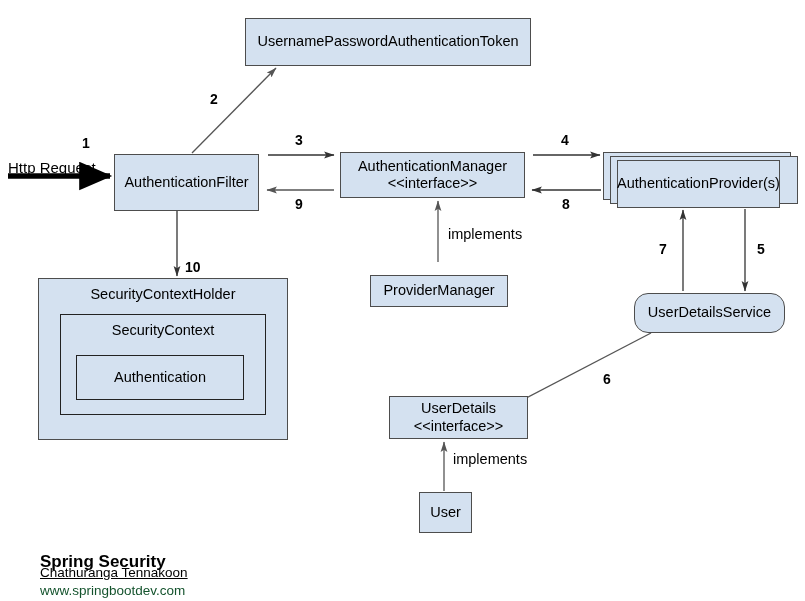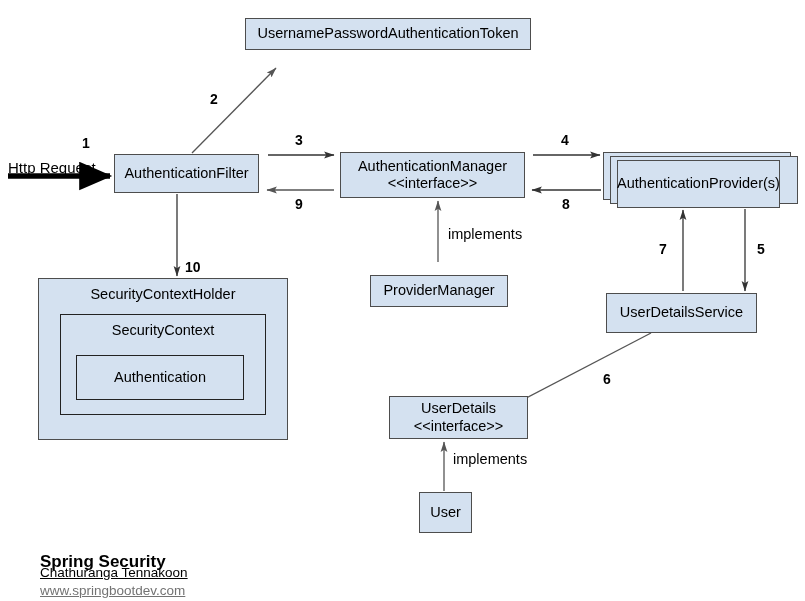--- a/index.html
+++ b/index.html
@@ -79,22 +79,21 @@
   .caption-author {
     position: absolute;
     font-size: 13.5px;
     color: #000000;
     white-space: nowrap;
     z-index: 8;
   }
   .caption-link {
     position: absolute;
     font-size: 13.5px;
-    color: #737373;
-    text-decoration: underline;
+    color: #14532d;
     white-space: nowrap;
     z-index: 8;
     cursor: pointer;
   }
   .http-label {
     position: absolute;
     font-size: 15px;
     color: #000000;
     white-space: nowrap;
     z-index: 8;
@@ -136,34 +135,34 @@
 
     <line x1="745" y1="209" x2="745" y2="291" stroke="#333333" stroke-width="1.3" marker-end="url(#arrow-thin)"></line>
 
     <line x1="683" y1="291" x2="683" y2="210" stroke="#333333" stroke-width="1.3" marker-end="url(#arrow-thin)"></line>
 
     <line x1="505" y1="409" x2="651" y2="333" stroke="#555555" stroke-width="1.3"></line>
 
     <line x1="444" y1="491" x2="444" y2="442" stroke="#555555" stroke-width="1.3" marker-end="url(#arrow-thin-gray)"></line>
   </svg>
 
-  <div class="node" style="left:245px; top:18px; width:286px; height:32px;">UsernamePasswordAuthenticationToken</div>
-
-  <div class="node" style="left:114px; top:154px; width:145px; height:39px;">AuthenticationFilter</div>
+  <div class="node" style="left:245px; top:18px; width:286px; height:48px;">UsernamePasswordAuthenticationToken</div>
+
+  <div class="node" style="left:114px; top:154px; width:145px; height:57px;">AuthenticationFilter</div>
 
   <div class="node" style="left:340px; top:152px; width:185px; height:46px;">AuthenticationManager
 &lt;&lt;interface&gt;&gt;</div>
 
   <div class="stack-shadow" style="left:603px; top:152px; width:188px; height:48px;"></div>
   <div class="stack-shadow" style="left:610px; top:156px; width:188px; height:48px;"></div>
   <div class="node" style="left:617px; top:160px; width:163px; height:48px;">AuthenticationProvider(s)</div>
 
   <div class="node" style="left:370px; top:275px; width:138px; height:32px;">ProviderManager</div>
 
-  <div class="node" style="left:606px; top:293px; width:151px; height:40px;">UserDetailsService</div>
+  <div class="node" style="left:634px; top:293px; width:151px; height:40px;border-radius:14px;">UserDetailsService</div>
 
   <div class="node top-label" style="left:38px; top:278px; width:250px; height:162px;">SecurityContextHolder</div>
 
   <div class="node top-label" style="left:60px; top:314px; width:206px; height:101px; border-color:#222222;">SecurityContext</div>
 
   <div class="node" style="left:76px; top:355px; width:168px; height:45px; border-color:#222222;">Authentication</div>
 
   <div class="node" style="left:389px; top:396px; width:139px; height:43px;">UserDetails
 &lt;&lt;interface&gt;&gt;</div>
 

